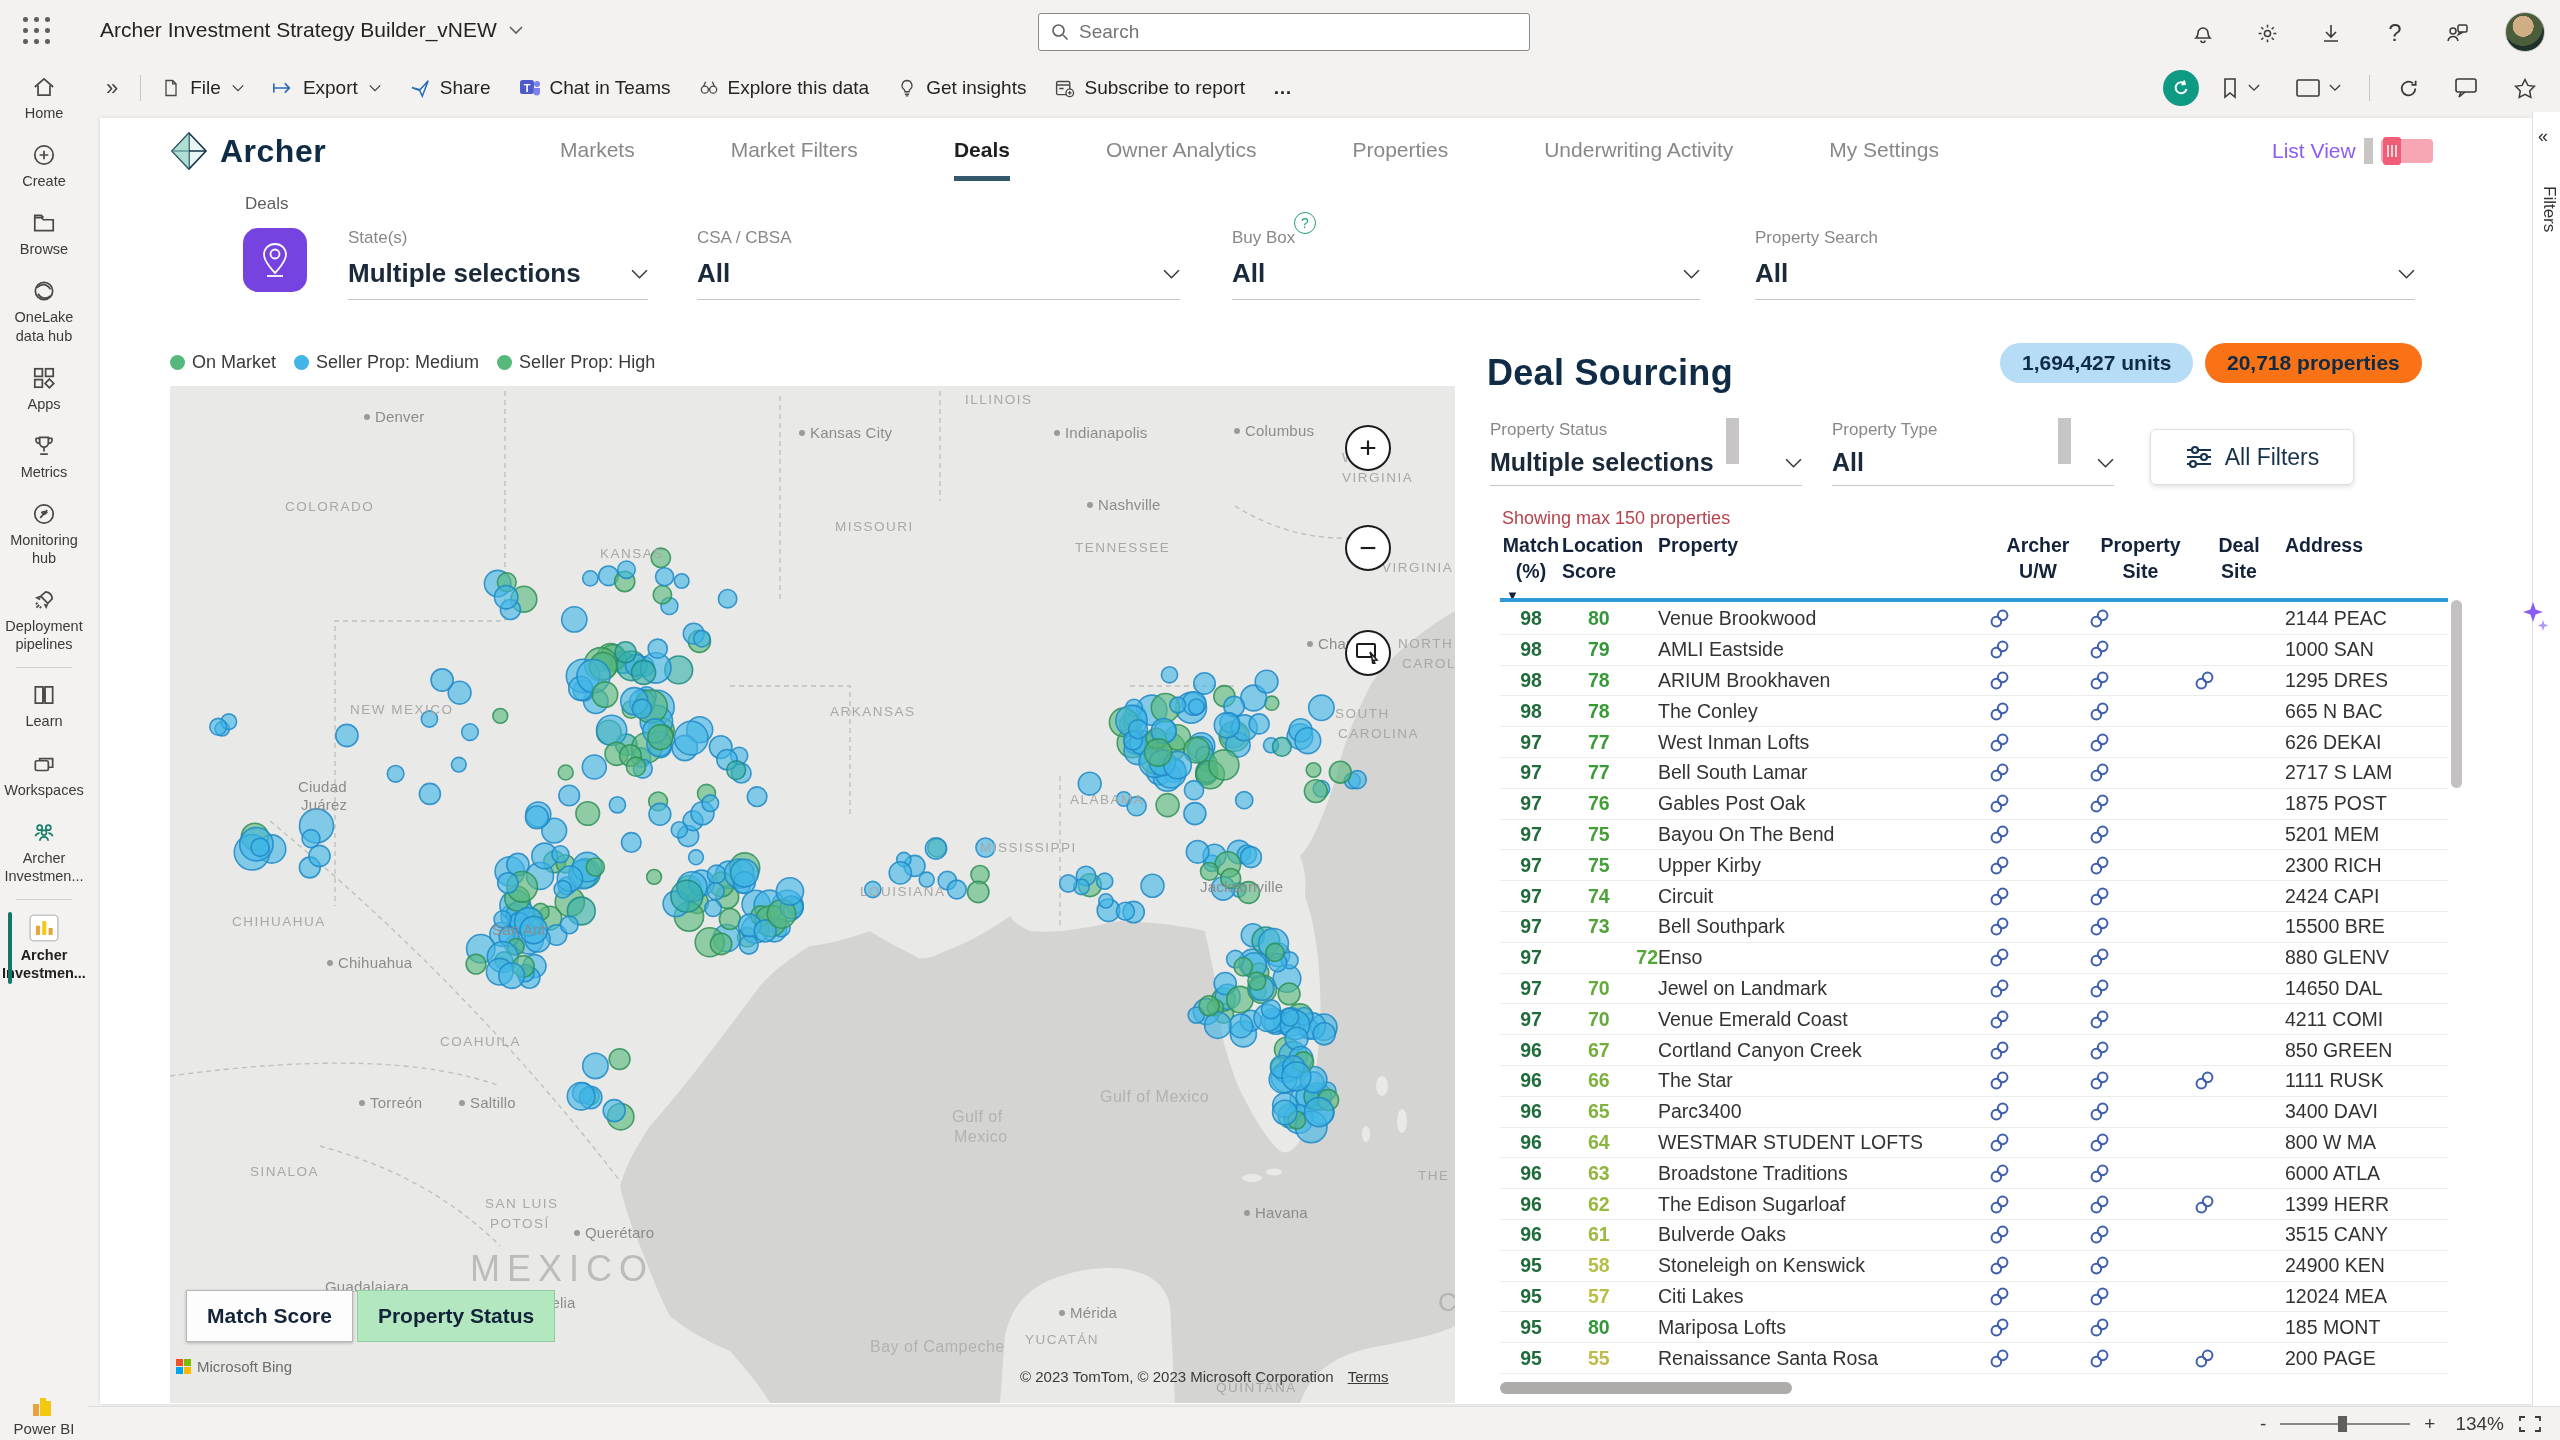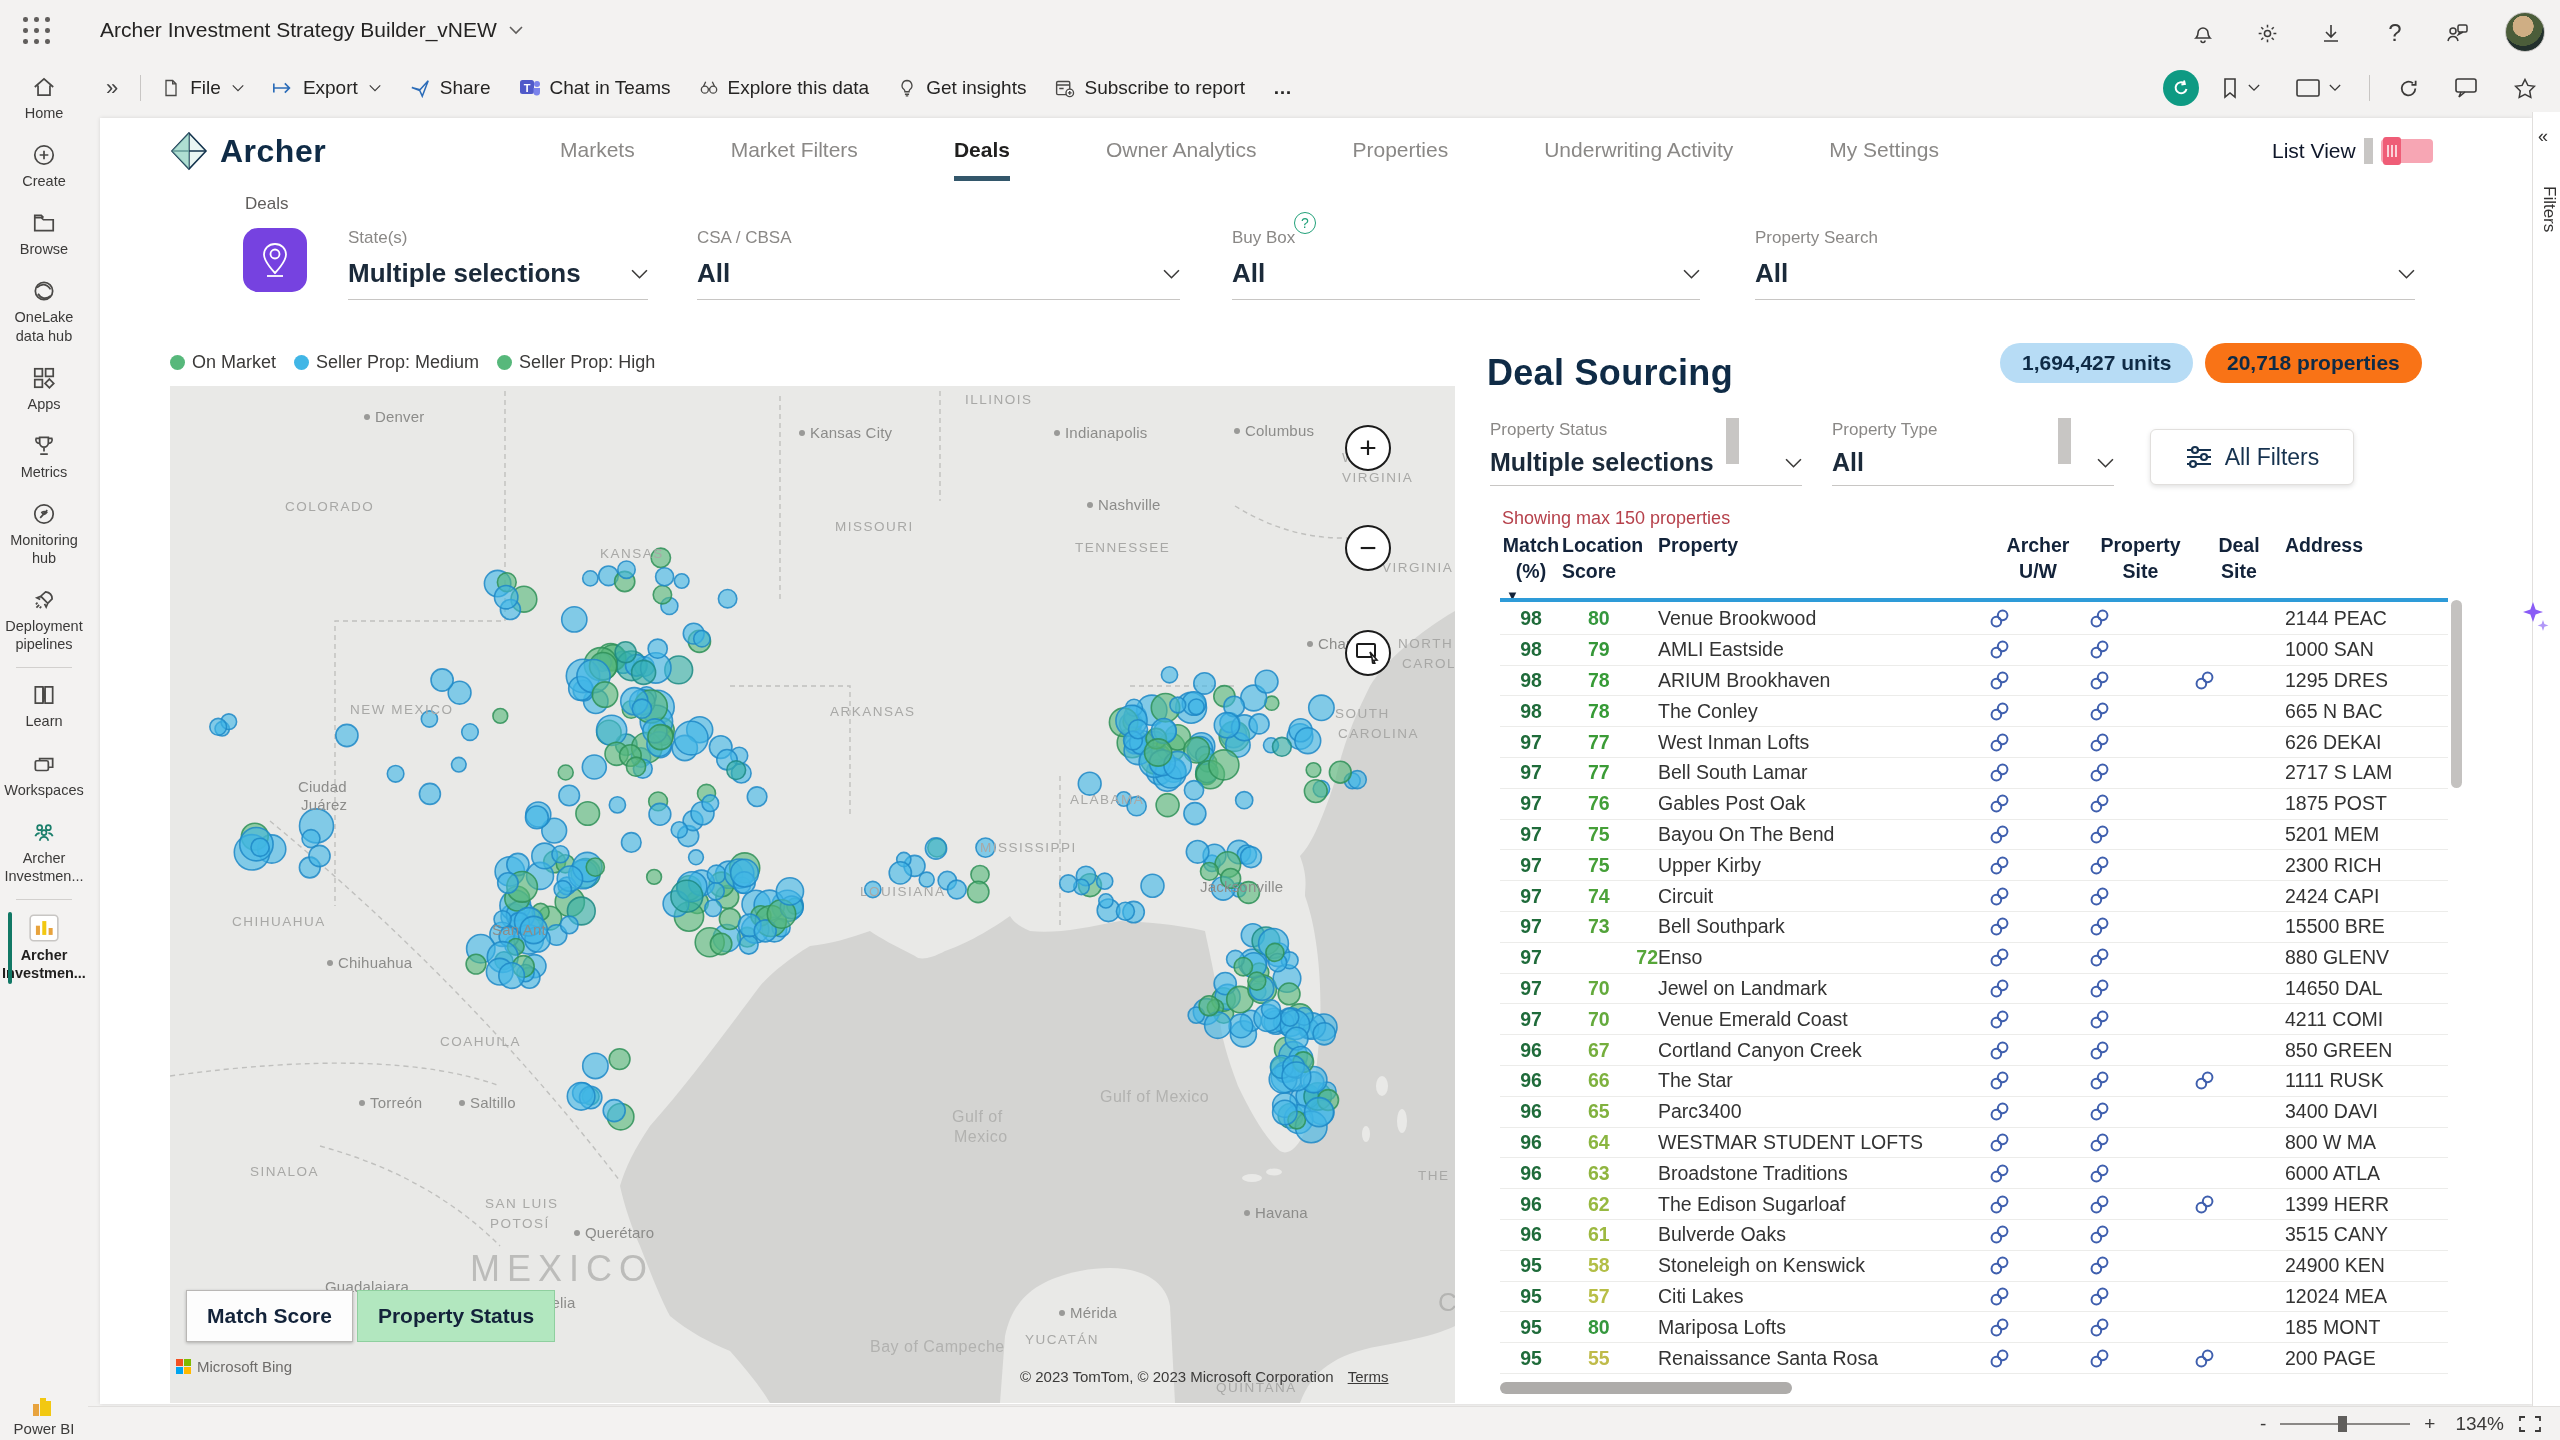--- a/index.html
+++ b/index.html
@@ -57,21 +57,21 @@
 
   
   #page { left:100px; top:118px; width:2432px; height:1286px; background:#fff; box-shadow:0 0 4px rgba(0,0,0,.12); }
   
   #brand { left:168px; top:130px; display:flex; align-items:center; gap:10px; }
   #brand b { font-size:32px; color:#0f2b46; letter-spacing:.5px; }
   #navtabs { left:560px; top:138px; display:flex; gap:96px; }
   .navtab { font-size:21px; color:#8a8886; cursor:pointer; padding-bottom:14px; }
   .navtab.active { color:#201f1e; font-weight:bold; border-bottom:5px solid #33576b; }
   #listview { left:2272px; top:138px; display:flex; align-items:center; gap:8px; }
-  #listview span { font-size:21px; color:#0f172a; }
+  #listview span { font-size:21px; color:#8b5cf6; }
   #lv-gray { width:9px; height:26px; background:#c8c6c4; }
   #lv-toggle { width:52px; height:24px; background:#f7a6b4; border-radius:4px; position:relative; cursor:pointer; }
   #lv-knob { position:absolute; left:2px; top:-2px; width:18px; height:28px; background:#ef5d77; border-radius:3px;
     display:flex; align-items:center; justify-content:center; gap:2px; }
   #lv-knob i { width:2px; height:12px; background:#fbd2d9; }
 
   
   #fstrip-label { left:245px; top:194px; font-size:17px; color:#605e5c; }
   #fstrip-icon { left:243px; top:228px; width:64px; height:64px; border-radius:15px; background:#7642e0;
     display:flex; align-items:center; justify-content:center; }
@@ -148,20 +148,29 @@
       <i></i>
       <i></i>
   </div>
   <div id="app-title" class="abs">
     <span>Archer Investment Strategy Builder_vNEW</span>
     <span class="chev">
       <svg width="14" height="9" viewBox="0 0 14 9" fill="none">
           <path d="M1 1l6 6 6-6" stroke="#605e5c" stroke-width="1.6"></path>
         </svg>
     </span>
+  </div>
+  <div id="searchbox" class="abs">
+    <span>
+      <svg width="18" height="18" viewBox="0 0 18 18" fill="none">
+          <circle cx="7.5" cy="7.5" r="5.5" stroke="#605e5c" stroke-width="1.6"></circle>
+          <path d="M12 12l4.5 4.5" stroke="#605e5c" stroke-width="1.6"></path>
+        </svg>
+    </span>
+    <input placeholder="Search" style="">
   </div>
   <div class="topicon abs" style="left:2186px">
     <svg width="22" height="22" viewBox="0 0 22 22" fill="none">
         <path d="M4 16h14c-1.4-1.3-2-2.6-2-5a5 5 0 0 0-10 0c0 2.4-.6 3.7-2 5Z" stroke="#3b3a39" stroke-width="1.6"></path>
         <path d="M9 18.5a2 2 0 0 0 4 0" stroke="#3b3a39" stroke-width="1.6"></path>
       </svg>
   </div>
   <div class="topicon abs" style="left:2250px">
     <svg width="23" height="23" viewBox="0 0 24 24" fill="none">
         <circle cx="12" cy="12" r="3.2" stroke="#3b3a39" stroke-width="1.6"></circle>

